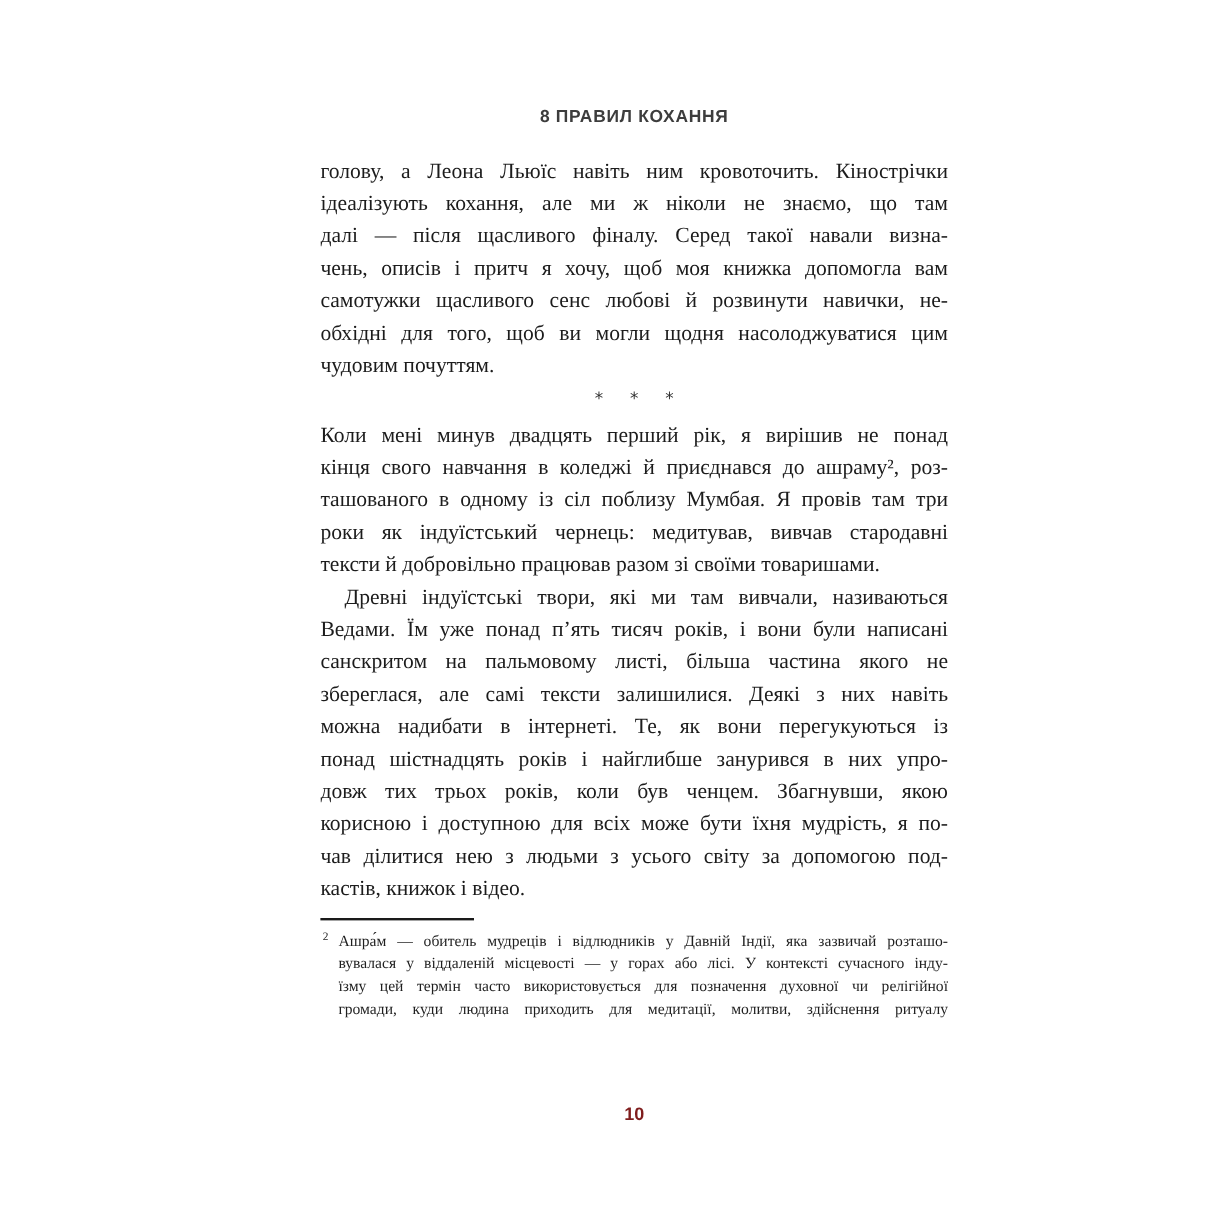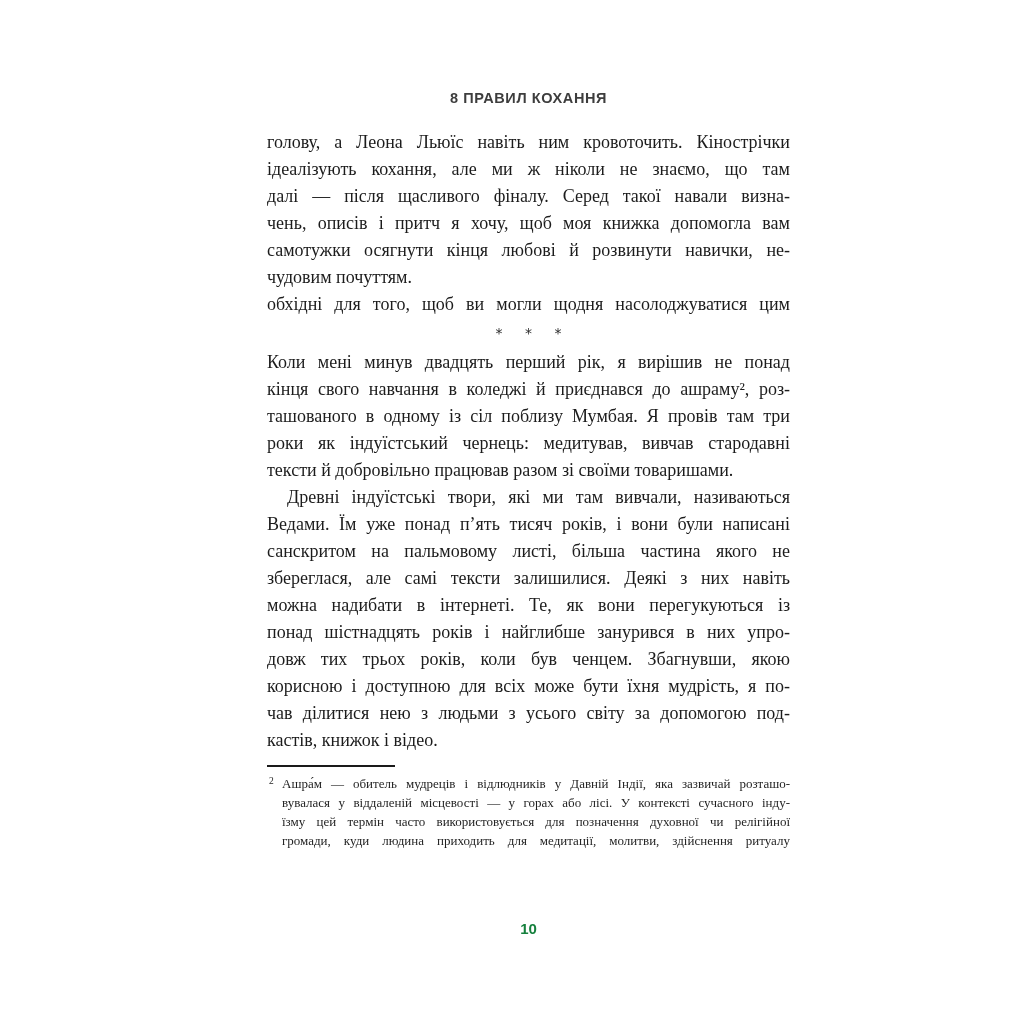--- a/index.html
+++ b/index.html
@@ -87,42 +87,42 @@
   }
   .page-number {
     position: absolute;
     left: 267px;
     top: 920px;
     width: 523px;
     text-align: center;
     font-family: "Liberation Sans", "DejaVu Sans", sans-serif;
     font-weight: bold;
     font-size: 15px;
-    color: #15803d;
+    color: #7f1d1d;
   }
 </style>
 </head>
 <body>
 
 <div class="page">
 
   <div class="content">
 
     <div class="running-head">8 ПРАВИЛ КОХАННЯ</div>
 
     <div class="body-text">
 
       <div class="para">
           <div class="line">голову, а Леона Льюїс навіть ним кровоточить. Кінострічки</div>
           <div class="line">ідеалізують кохання, але ми ж ніколи не знаємо, що там</div>
           <div class="line">далі — після щасливого фіналу. Серед такої навали визна-</div>
           <div class="line">чень, описів і притч я хочу, щоб моя книжка допомогла вам</div>
-          <div class="line">самотужки осягнути кінця любові й розвинути навички, не-</div>
+          <div class="line">самотужки щасливого сенс любові й розвинути навички, не-</div>
+          <div class="line">обхідні для того, щоб ви могли щодня насолоджуватися цим</div>
           <div class="line last">чудовим почуттям.</div>
-          <div class="line">обхідні для того, щоб ви могли щодня насолоджуватися цим</div>
         </div>
 
       <div class="section-break">* * *</div>
 
       <div class="para">
           <div class="line">Коли мені минув двадцять перший рік, я вирішив не понад</div>
           <div class="line">кінця свого навчання в коледжі й приєднався до ашраму², роз-</div>
           <div class="line">ташованого в одному із сіл поблизу Мумбая. Я провів там три</div>
           <div class="line">роки як індуїстський чернець: медитував, вивчав стародавні</div>
           <div class="line last">тексти й добровільно працював разом зі своїми товаришами.</div>

